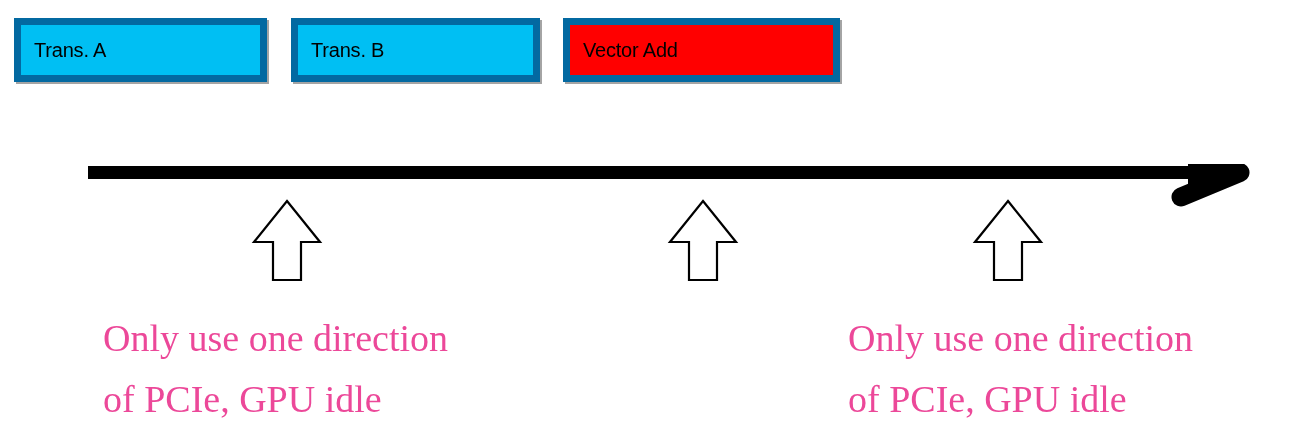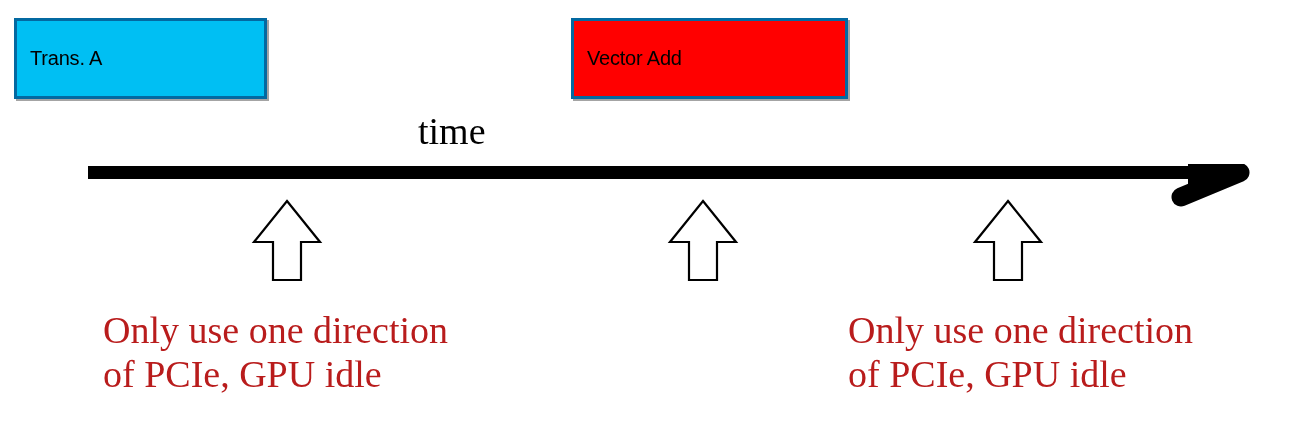--- a/index.html
+++ b/index.html
@@ -15,23 +15,23 @@
     width: 1294px;
     height: 440px;
     background: #ffffff;
     overflow: hidden;
   }
 
   
   .op-block {
     position: absolute;
     top: 18px;
-    height: 81px;
+    height: 64px;
     box-sizing: border-box;
-    border: 3px solid #0369a1;
+    border: 7px solid #0369a1;
     display: flex;
     align-items: center;
     box-shadow: 2px 2px 0 rgba(90,90,90,0.55);
   }
   .op-label {
     font-family: "Liberation Sans", "DejaVu Sans", sans-serif;
     font-size: 20px;
     color: #000000;
     padding-left: 13px;
     letter-spacing: -0.2px;
@@ -74,44 +74,46 @@
   .up-arrow svg { display: block; }
   #up-arrow-1 { left: 251px; }
   #up-arrow-2 { left: 667px; }
   #up-arrow-3 { left: 972px; }
 
   
   .caption {
     position: absolute;
     font-family: "Liberation Serif", "DejaVu Serif", serif;
     font-size: 38px;
-    line-height: 44px;
-    color: #b91c1c;
+    line-height: 61px;
+    color: #ec4899;
     white-space: pre-line;
   }
   #caption-left  { left: 103px; top: 308px; width: 470px; }
   #caption-mid   { left: 609px; top: 308px; width: 230px; }
   #caption-right { left: 848px; top: 308px; width: 470px; }
 </style>
 </head>
 <body>
 
 <div id="stage">
 
   <div class="op-block" id="op-trans-a" style="background:#00BFF3;">
     <span class="op-label">Trans. A</span>
   </div>
 
+  <div class="op-block" id="op-trans-b" style="background:#00BFF3;">
+    <span class="op-label">Trans. B</span>
+  </div>
 
-  <div class="op-block" id="op-vector-add" style="background:#FF0000;margin-left:8px;">
+  <div class="op-block" id="op-vector-add" style="background:#FF0000;">
     <span class="op-label">Vector Add</span>
   </div>
 
 
-  <div id="time-label">time</div>
 
   <div id="time-axis">
     <svg width="1170" height="50" viewBox="0 0 1170 50">
       <rect x="0" y="2" width="1105" height="13" fill="#000000"></rect>
       <path d="M 1093 -16 L 1152 8.5 L 1093 33" fill="none" stroke="#000000" stroke-width="19" stroke-linecap="round" stroke-linejoin="round"></path>
       <path d="M 1100 -10 L 1157 8.5 L 1100 27 Z" fill="#000000"></path>
     </svg>
   </div>
 
   <div class="up-arrow" id="up-arrow-1">

